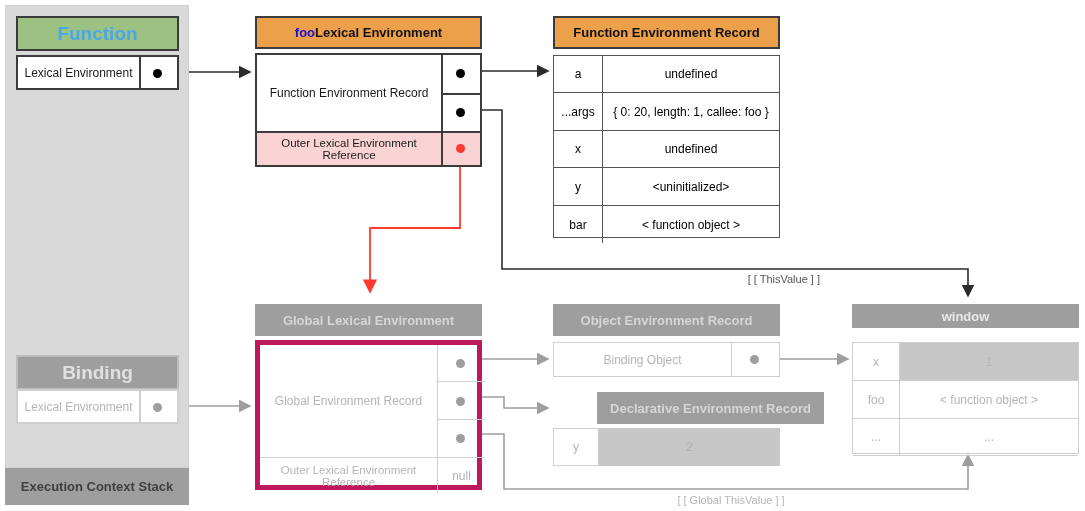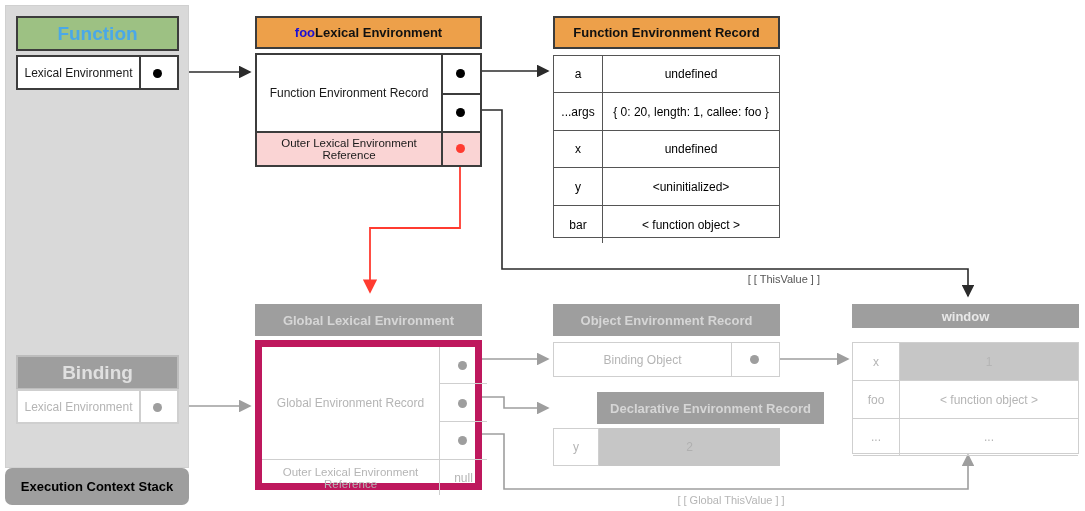--- a/index.html
+++ b/index.html
@@ -17,22 +17,22 @@
     font-weight:bold;font-size:13px;text-align:center;
   }
   .cell{
     display:flex;align-items:center;justify-content:center;
     font-size:12px;text-align:center;box-sizing:border-box;
   }
 
   
   .stack-bg{background:#d9d9d9;border:1px solid #d0d0d0;}
   .ecs-bar{
-    background:#9e9e9e;color:#000000;font-weight:bold;font-size:13px;
-    display:flex;align-items:center;justify-content:center;border-radius:7px;
+    background:#9e9e9e;color:#404040;font-weight:bold;font-size:13px;
+    display:flex;align-items:center;justify-content:center;
   }
   .fn-hdr{background:#9dc183;border:2px solid #3c3c3c;color:#4aa8e8;
           font-size:19px;font-weight:bold;}
   .gl-hdr{background:#9e9e9e;border:2px solid #bdbdbd;color:#e0e0e0;
           font-size:19px;font-weight:bold;}
   .le-row{display:flex;background:#ffffff;}
   .le-row.dark{border:2px solid #3c3c3c;}
   .le-row.light{border:2px solid #cfcfcf;}
   .le-row .lbl{flex:1;display:flex;align-items:center;justify-content:center;
                font-size:12px;}
@@ -174,21 +174,21 @@
       <div class="v">&lt;uninitialized&gt;</div>
     </div>
     <div class="r" style="height:37px;">
       <div class="k" style="width:48px;">bar</div>
       <div class="v">&lt; function object &gt;</div>
     </div>
   </div>
 
   <div class="abs hdr" style="left:255px;top:304px;width:227px;height:32px;background:#9e9e9e;color:#d6d6d6;font-size:13px;">Global Lexical Environment</div>
 
-  <div class="abs" style="left:255px;top:340px;width:227px;height:150px;border:7px solid #be185d;background:#ffffff;">
+  <div class="abs" style="left:255px;top:340px;width:227px;height:150px;border:5px solid #be185d;background:#ffffff;">
     <div class="abs cell" style="left:0;top:0;width:178px;height:112px;border-right:1px solid #cfcfcf;color:#b5b5b5;">Global Environment Record</div>
 
     <div class="abs" style="left:178px;top:0;width:47px;height:37px;border-bottom:1px solid #cfcfcf;">
       <span class="dot gray" style="left:18px;top:14px;"></span>
     </div>
     <div class="abs" style="left:178px;top:37px;width:47px;height:38px;border-bottom:1px solid #cfcfcf;">
       <span class="dot gray" style="left:18px;top:15px;"></span>
     </div>
     <div class="abs" style="left:178px;top:75px;width:47px;height:37px;">
       <span class="dot gray" style="left:18px;top:14px;"></span>

